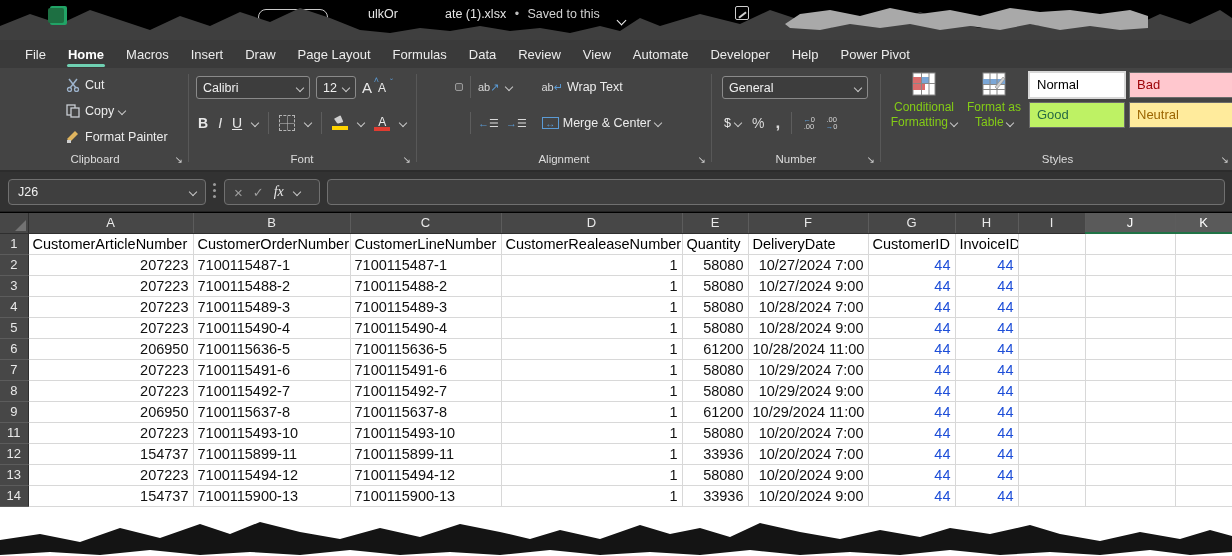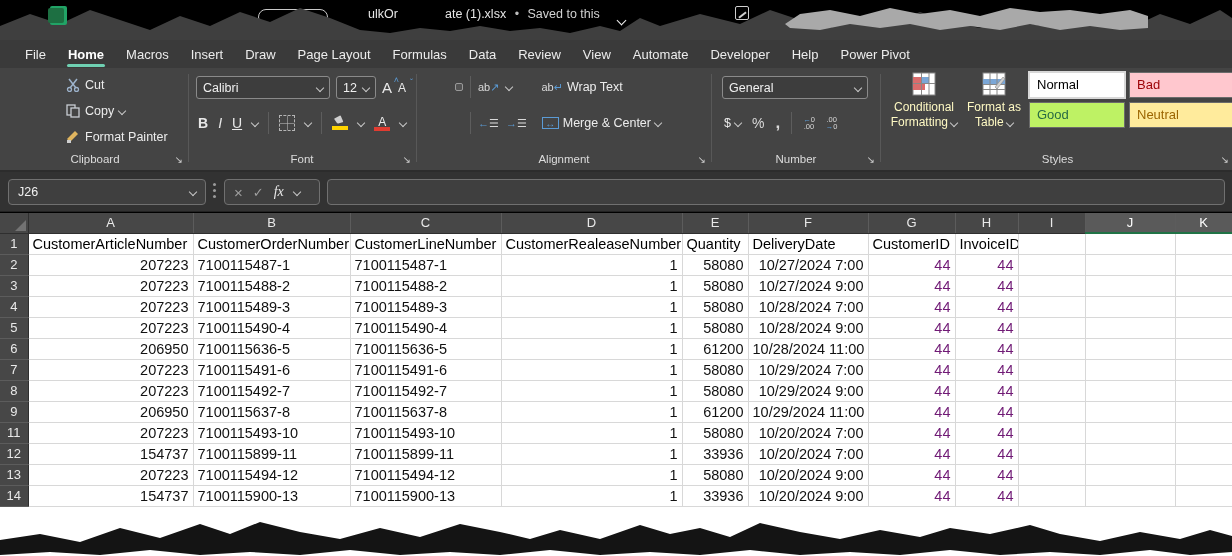--- a/index.html
+++ b/index.html
@@ -66,21 +66,21 @@
   .smalltxt{font-size:11px;color:#d9d9d9;}
   .bluearrow{color:#5b9bd5;}
   .merge-icon{width:17px;height:12px;border:1px solid #5b9bd5;color:#5b9bd5;font-size:10px;line-height:11px;text-align:center;}
 
   
   .num-row2{position:absolute;left:10px;top:44px;display:flex;align-items:center;gap:11px;color:#d9d9d9;font-size:14px;}
   .decic{font-size:7.5px;line-height:7px;color:#d9d9d9;text-align:center;}
   .decic .bluearrow{font-size:7.5px;}
 
   
-  .bigbtn{position:absolute;top:4px;text-align:center;color:#fef9c3;font-size:12px;line-height:15px;}
+  .bigbtn{position:absolute;top:4px;text-align:center;color:#84cc16;font-size:12px;line-height:15px;}
   .style-gallery{position:absolute;left:146px;top:4px;width:206px;height:62px;}
   .sgitem{position:absolute;width:96px;height:26px;font-size:13px;line-height:24px;padding-left:7px;border:1px solid #6b6b6b;}
   .sgitem.selected{outline:2px solid #d8d8d8;outline-offset:-1px;border-color:#888;}
 
   
   .formulabar{position:absolute;left:0;top:172px;width:1232px;height:40px;background:#323232;z-index:2;border-bottom:1px solid #222;}
   .namebox{position:absolute;left:8px;top:7px;width:198px;height:26px;background:#3f3f3f;border:1px solid #707070;border-radius:4px;color:#f0f0f0;font-size:12.5px;display:flex;align-items:center;justify-content:space-between;padding:0 9px;}
   .fxdots{position:absolute;left:213px;top:11px;display:flex;flex-direction:column;gap:3px;}
   .fxdots i{width:3px;height:3px;border-radius:50%;background:#9a9a9a;}
   .fxbox{position:absolute;left:224px;top:7px;width:96px;height:26px;background:#3f3f3f;border:1px solid #707070;border-radius:4px;display:flex;align-items:center;gap:10px;padding:0 9px;color:#9f9f9f;}
@@ -90,21 +90,21 @@
   
   .sheet{position:absolute;left:0;top:213px;width:1232px;height:343px;background:#fff;z-index:1;}
   table.grid{border-collapse:collapse;table-layout:fixed;width:1232px;}
   table.grid th, table.grid td{overflow:hidden;white-space:nowrap;padding:0 4px;}
   th.colhdr{background:#474747;color:#e9e9e9;font-weight:normal;font-size:13px;height:20px;border-right:1px solid #5c5c5c;border-bottom:1px solid #2f2f2f;}
   th.colhdr.selected{background:#5a5a5a;border-bottom:2px solid #217346;color:#fff;}
   th.rowhdr{background:#474747;color:#e9e9e9;font-weight:normal;font-size:13px;border-bottom:1px solid #5c5c5c;border-right:1px solid #2f2f2f;text-align:center;}
   th.corner{background:#474747;border-right:1px solid #2f2f2f;border-bottom:1px solid #2f2f2f;position:relative;}
   th.corner:after{content:"";position:absolute;right:2px;bottom:2px;border-left:11px solid transparent;border-bottom:11px solid #737373;}
   td.cell{background:#fff;color:#111;font-size:14.5px;height:21px;border-right:1px solid #d8d8d8;border-bottom:1px solid #d8d8d8;}
-  td.cell.gray{color:#701a75;padding-left:17px;}
+  td.cell.gray{color:#1d4ed8;padding-left:17px;}
   tr.hdr td.cell{font-size:14.5px;color:#000;}
   td.al-r{text-align:right;} td.al-l{text-align:left;}
 
   
   .torn-top{position:absolute;left:0;top:0;z-index:2;pointer-events:none;}
   .torn-bottom{position:absolute;left:0;top:512px;z-index:5;pointer-events:none;}
 </style>
 </head>
 <body>
 
@@ -175,21 +175,21 @@
         </svg>
         <span>Format Painter</span>
       </div>
       <div class="glabel">Clipboard</div>
       <div class="launcher">↘</div>
     </div>
     <div class="rsep" style="left:188px;"></div>
 
     <div class="rgroup" style="left:190px;width:224px;">
       <div class="fontrow1">
-        <div class="combo" style="width:134px;">
+        <div class="combo" style="width:114px;">
           <span>Calibri</span>
             <span class="chev"></span>
         </div>
         <div class="combo" style="width:40px;">
           <span>12</span>
             <span class="chev"></span>
         </div>
         <span class="ainc">A<sup>˄</sup></span>
         <span class="ainc" style="font-size:12px;">A<sup>ˇ</sup></span>
       </div>

